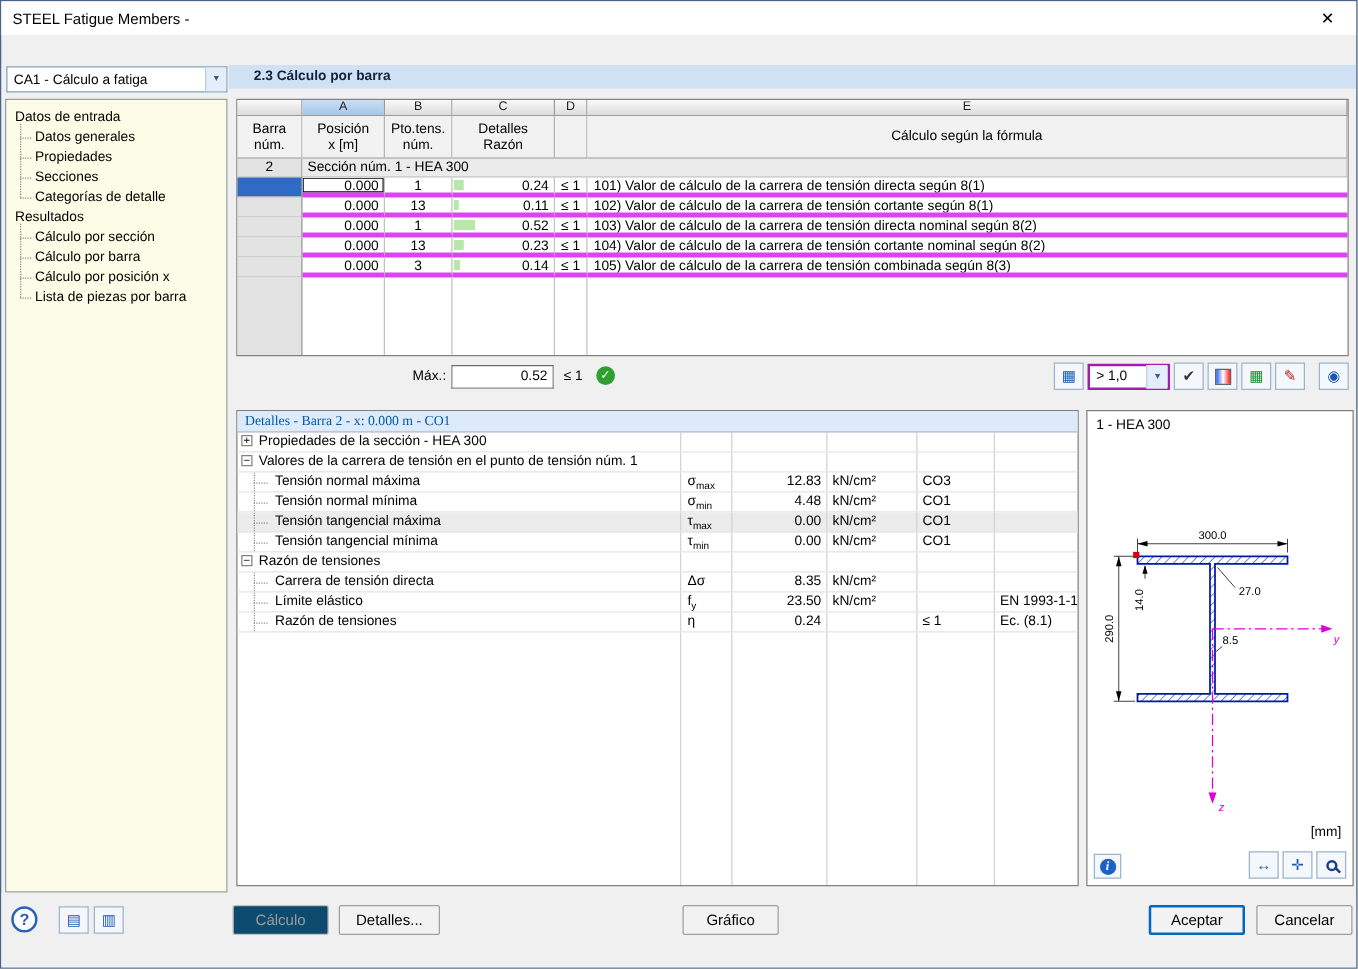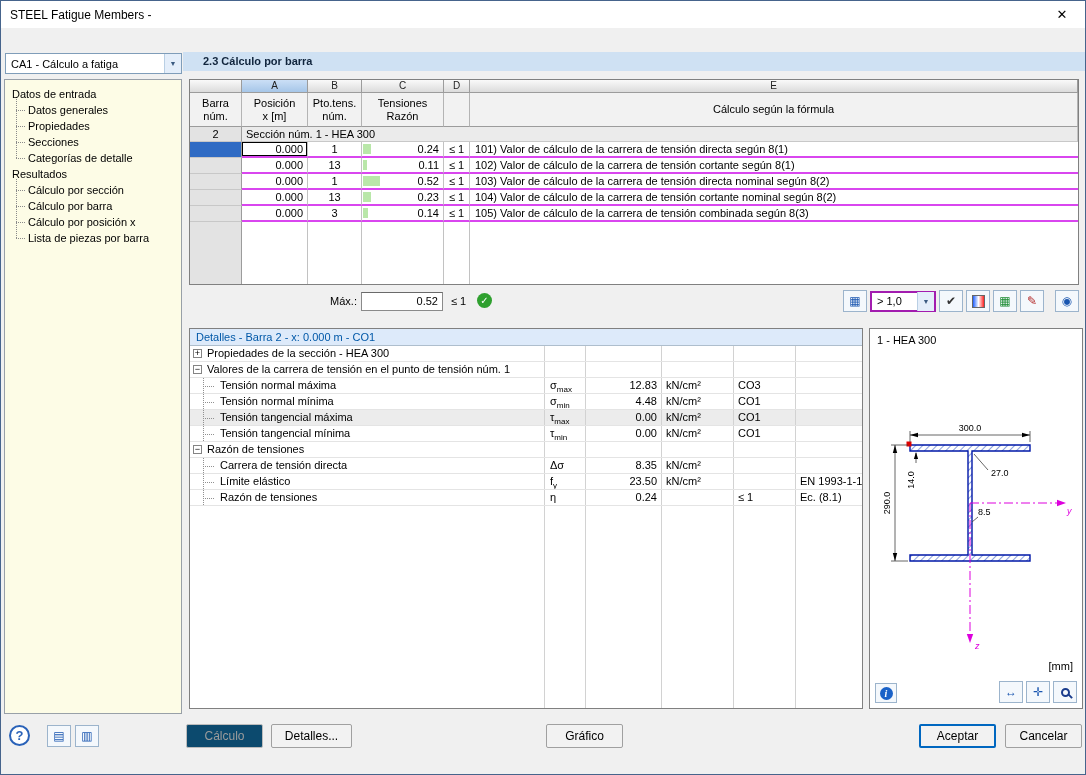--- a/index.html
+++ b/index.html
@@ -55,21 +55,21 @@
   .letters .sel { background:linear-gradient(#cbdff6,#a6c6e8); }
   .heads { height:34px; }
   .heads .cell { background:#f2f2f2; border-right:1px solid #b4b4b4; border-bottom:1px solid #9c9c9c;
                  text-align:center; display:flex; flex-direction:column; justify-content:center; }
   .heads .cell span { line-height:13px; }
   .rowhead { background:#e3e3e3; border-right:1px solid #9c9c9c; text-align:center; }
   .secrow { height:15px; line-height:14px; }
   .secrow .rowhead { border-bottom:1px solid #c8c8c8; }
   .secrow .span { flex:1; background:#ebebeb; border-bottom:1px solid #c8c8c8; padding-left:4px; }
   .drow { height:16px; line-height:15px; }
-  .drow .cell { border-bottom:2px solid #d946ef; }
+  .drow .cell { border-bottom:4px solid #d946ef; }
   .drow .rowhead { border-bottom:1px solid #c8c8c8; }
   .rowhead.cur { background:#2f6bc4; }
   .num-r { text-align:right; padding-right:4px; }
   .num-c { text-align:center; }
   .txt-l { padding-left:5px; }
   .focus-cell { box-shadow: inset 0 0 0 1px #000; }
   .ratio-cell { position:relative; }
   .ratio-bar { position:absolute; left:1px; top:2px; bottom:2px; background:#b9e7a9; }
   .ratio-val { position:relative; display:block; }
   .filler { flex:1; }
@@ -92,21 +92,21 @@
   .thresh .val { flex:1; padding-left:5px; }
   .blue { color:#1a56b0; } .green { color:#1a8a30; } .red { color:#b02020; } .dark { color:#333; }
   .grad-icon { width:13px; height:13px; border:1px solid #666;
                background:linear-gradient(90deg,#2060ff,#ffffff,#ff2020); }
   .eye-btn { margin-left:8px; }
 
   
   .details { position:absolute; left:188px; top:327px; width:674px; height:381px; background:#fff;
              border:1px solid #808080; display:flex; flex-direction:column; font-size:11px; }
   .d-head { height:17px; background:#ddeafa; color:#0058a8; line-height:16px; padding-left:6px;
-            border-bottom:1px solid #aebecd; }
+            border-bottom:1px solid #aebecd;font-family:Liberation Serif, serif; }
   .d-row { display:flex; height:16px; line-height:15px; border-bottom:1px solid #e4e4e4; }
   .d-row.hl { background:#ececec; }
   .d-c { border-right:1px solid #d2d2d2; overflow:hidden; white-space:nowrap; }
   .d-label { width:355px; position:relative; }
   .d-sym { width:41px; padding-left:5px; }
   .d-sym sub { font-size:8px; }
   .d-val { width:76px; text-align:right; padding-right:4px; }
   .d-unit { width:72px; padding-left:4px; }
   .d-co { width:62px; padding-left:4px; }
   .d-ref { flex:1; padding-left:4px; border-right:none; }
@@ -202,21 +202,21 @@
       </div>
       <div class="cell c-a">
         <span>Posición</span>
         <span>x [m]</span>
       </div>
       <div class="cell c-b">
         <span>Pto.tens.</span>
         <span>núm.</span>
       </div>
       <div class="cell c-c">
-        <span>Tensiones</span>
+        <span>Detalles</span>
         <span>Razón</span>
       </div>
       <div class="cell c-d"></div>
       <div class="cell c-e">
         <span>Cálculo según la fórmula</span>
       </div>
     </div>
     <div class="trow secrow">
       <div class="cell c-num rowhead">2</div>
       <div class="cell span">Sección núm.  1 - HEA 300</div>

